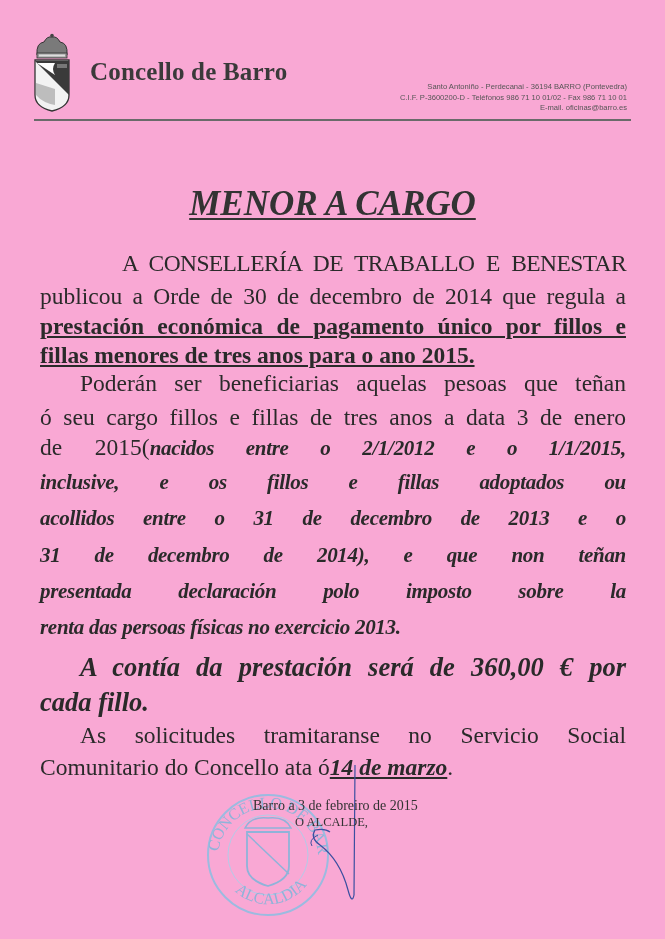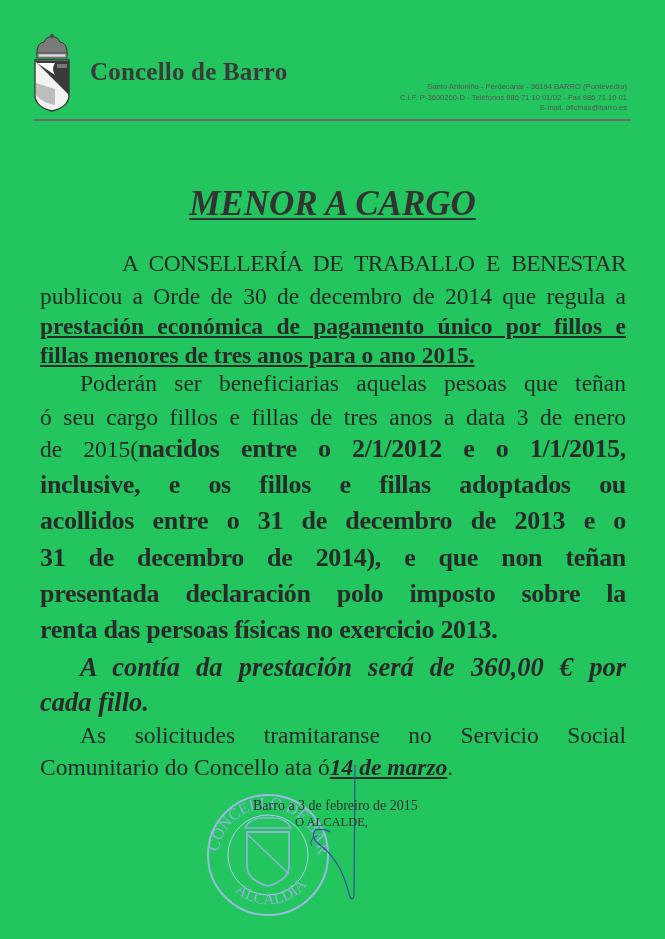--- a/index.html
+++ b/index.html
@@ -1,36 +1,36 @@
 <!DOCTYPE html>
 <html><head>
 <meta charset="utf-8">
 <style>
   html, body { margin: 0; padding: 0; background: #ffffff; }
   body { width: 665px; height: 939px; position: relative; overflow: hidden; color: #2c2c2c; }
-  .page { position: absolute; left: 0; top: 0; width: 665px; height: 939px; background: #22c55e; }
+  .page { position: absolute; left: 0; top: 0; width: 665px; height: 939px; background: #f9a8d4; }
 
   
   .crest { position: absolute; left: 33px; top: 33px; width: 38px; height: 80px; }
   .org-name { position: absolute; left: 90px; top: 58px; font-family: "Liberation Serif", serif; font-weight: bold; font-size: 25px; color: #3a3a3a; letter-spacing: 0.2px; white-space: nowrap; }
   .address { position: absolute; right: 38px; top: 82px; text-align: right; font-family: "Liberation Sans", sans-serif; font-size: 7.6px; line-height: 10.5px; color: #555; white-space: nowrap; }
   .header-rule { position: absolute; left: 34px; right: 34px; top: 119px; height: 1.5px; background: #6a6a6a; }
 
   
   .title { position: absolute; left: 0; width: 665px; text-align: center; font-family: "Liberation Serif", serif; font-weight: bold; font-style: italic; font-size: 35px; color: #333; white-space: nowrap; }
   .title.l1 { top: 138px; }
   .title.l2 { top: 184px; }
   .u { text-decoration: underline; text-decoration-thickness: 2px; text-underline-offset: 3px; }
 
   
   .body { position: absolute; left: 40px; width: 586px; font-family: "Liberation Serif", serif; color: #2a2a2a; }
   .line { position: absolute; left: 0; width: 586px; white-space: nowrap; text-align: justify; text-align-last: justify; }
   .reg { font-size: 23.5px; }
   .bold { font-weight: bold; }
-  .big { font-size: 26px; font-weight: bold; letter-spacing: -0.3px; }
+  .big { font-size: 21px; font-weight: bold; letter-spacing: -0.3px; font-style: italic; }
   .ital { font-style: italic; font-weight: bold; font-size: 26.5px; }
   .noj { text-align: left; text-align-last: left; }
   .ul1 { text-decoration: underline; text-decoration-thickness: 1.5px; text-underline-offset: 2px; }
 
   
   .stamp { position: absolute; left: 203px; top: 788px; width: 130px; height: 130px; }
   .sig { position: absolute; left: 300px; top: 760px; width: 100px; height: 150px; }
   .sign-date { position: absolute; left: 253px; top: 798px; font-family: "Liberation Serif", serif; font-size: 14px; color: #333; white-space: nowrap; }
   .sign-role { position: absolute; left: 295px; top: 815px; font-family: "Liberation Serif", serif; font-size: 12.5px; color: #333; white-space: nowrap; }
 </style>

